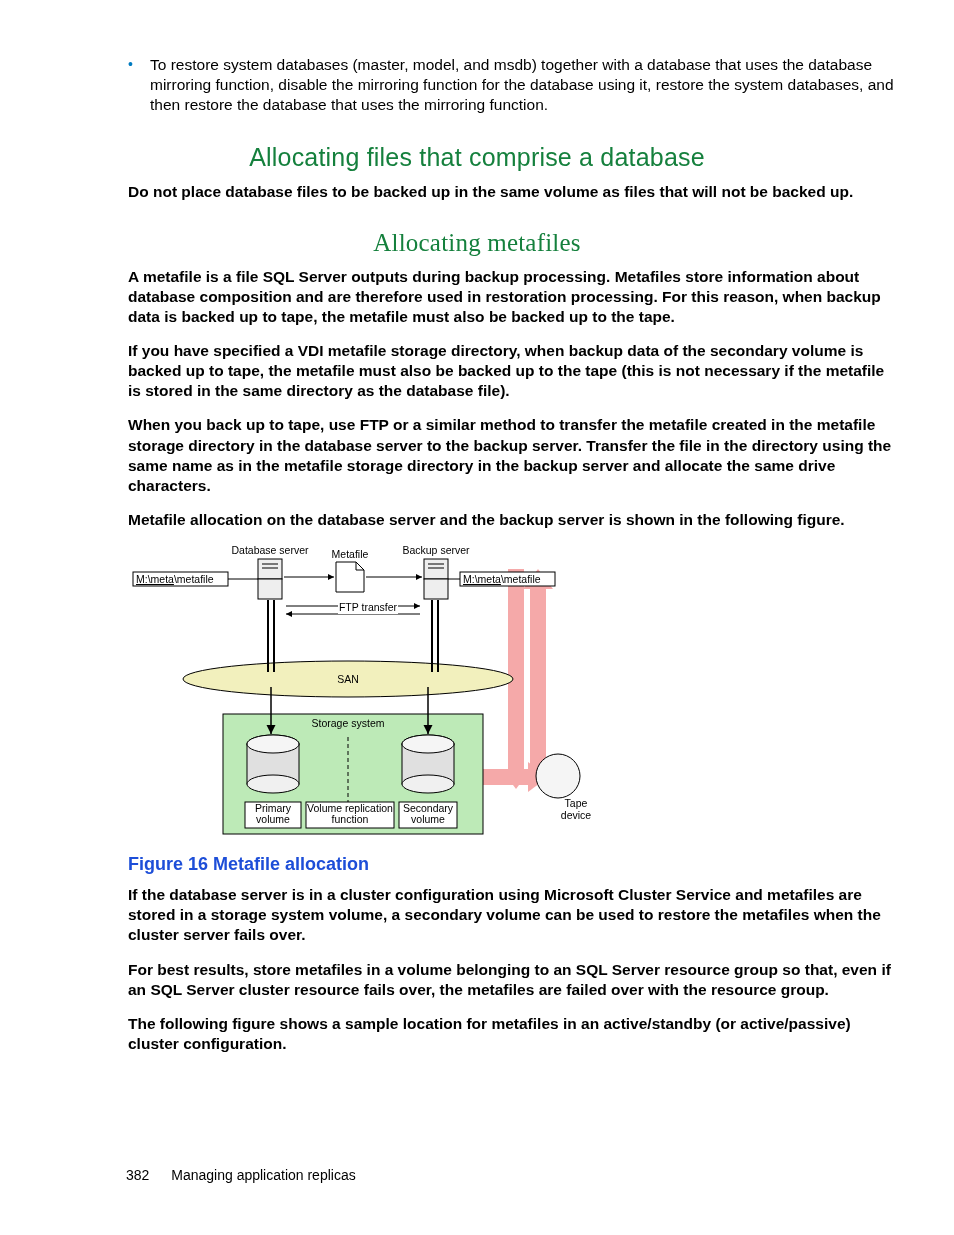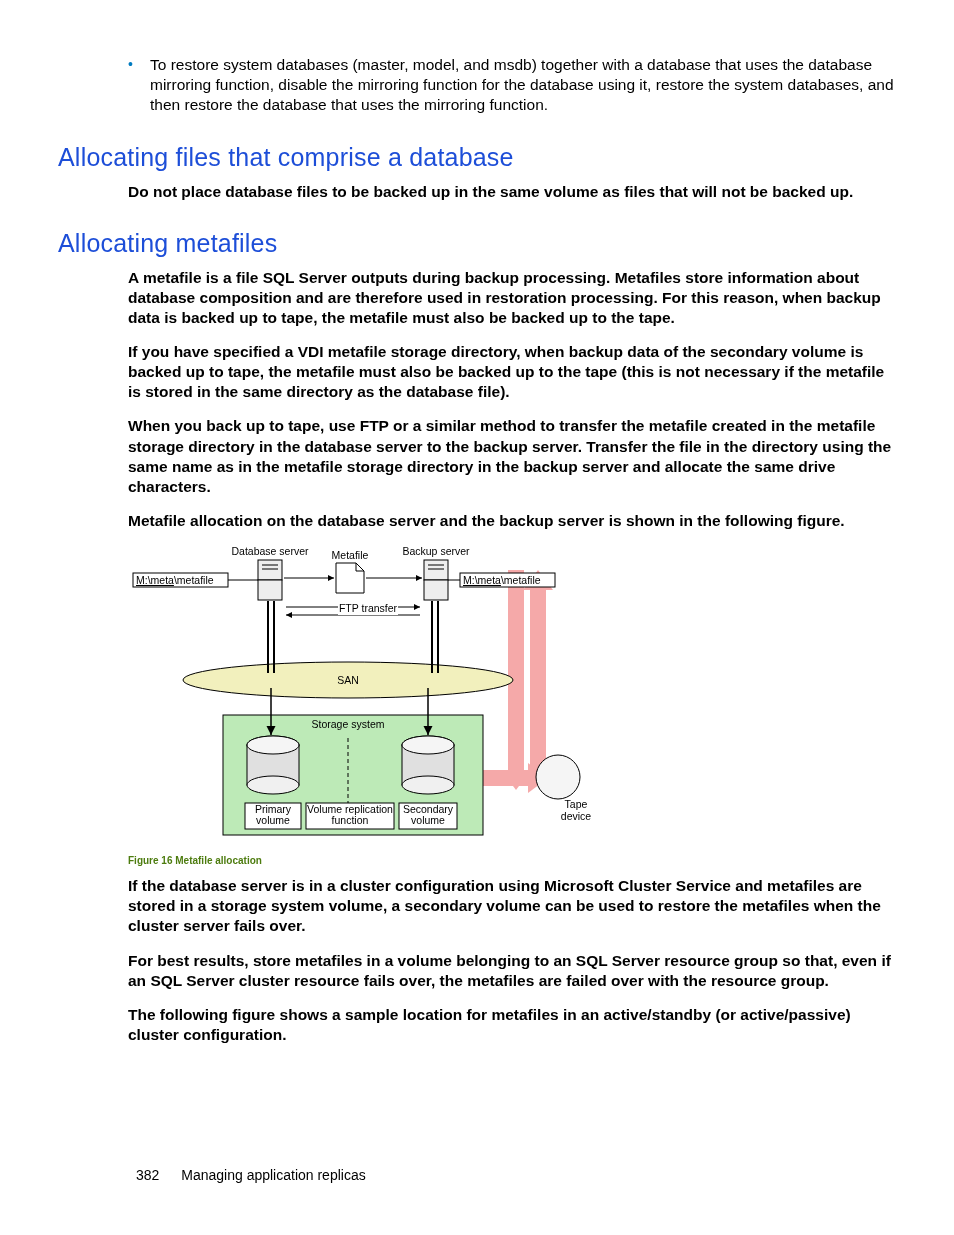--- a/index.html
+++ b/index.html
@@ -24,45 +24,46 @@
     line-height: 1.3;
   }
   .bullet-item .dot {
     color: #007bc0;
     width: 22px;
     flex-shrink: 0;
     font-size: 14px;
     line-height: 1.4;
   }
   h2 {
-    color: #1d4ed8;
+    color: #15803d;
     font-weight: 300;
     font-size: 25px;
     margin-bottom: 10px;
     letter-spacing: 0.2px;
+    text-align: center;
   }
   .body-text {
     margin-left: 70px;
     line-height: 1.3;
     margin-bottom: 14px;
     font-weight: bold;
   }
-  .section-gap { margin-top: 26px; }
+  .section-gap { margin-top: 26px; font-family: Liberation Serif, serif; }
   .figure-caption {
     margin-left: 70px;
-    color: #4d7c0f;
+    color: #1d4ed8;
     font-weight: 600;
-    font-size: 10px;
+    font-size: 18px;
     margin-top: 10px;
     margin-bottom: 10px;
   }
   .footer {
     position: absolute;
     bottom: 52px;
-    left: 136px;
+    left: 126px;
     font-size: 14px;
     font-weight: 300;
     text-align: right;
   }
   .footer .pgnum { margin-right: 18px; }
   
   .figure-wrap {
     margin-left: 70px;
     margin-top: 12px;
     margin-bottom: 6px;

